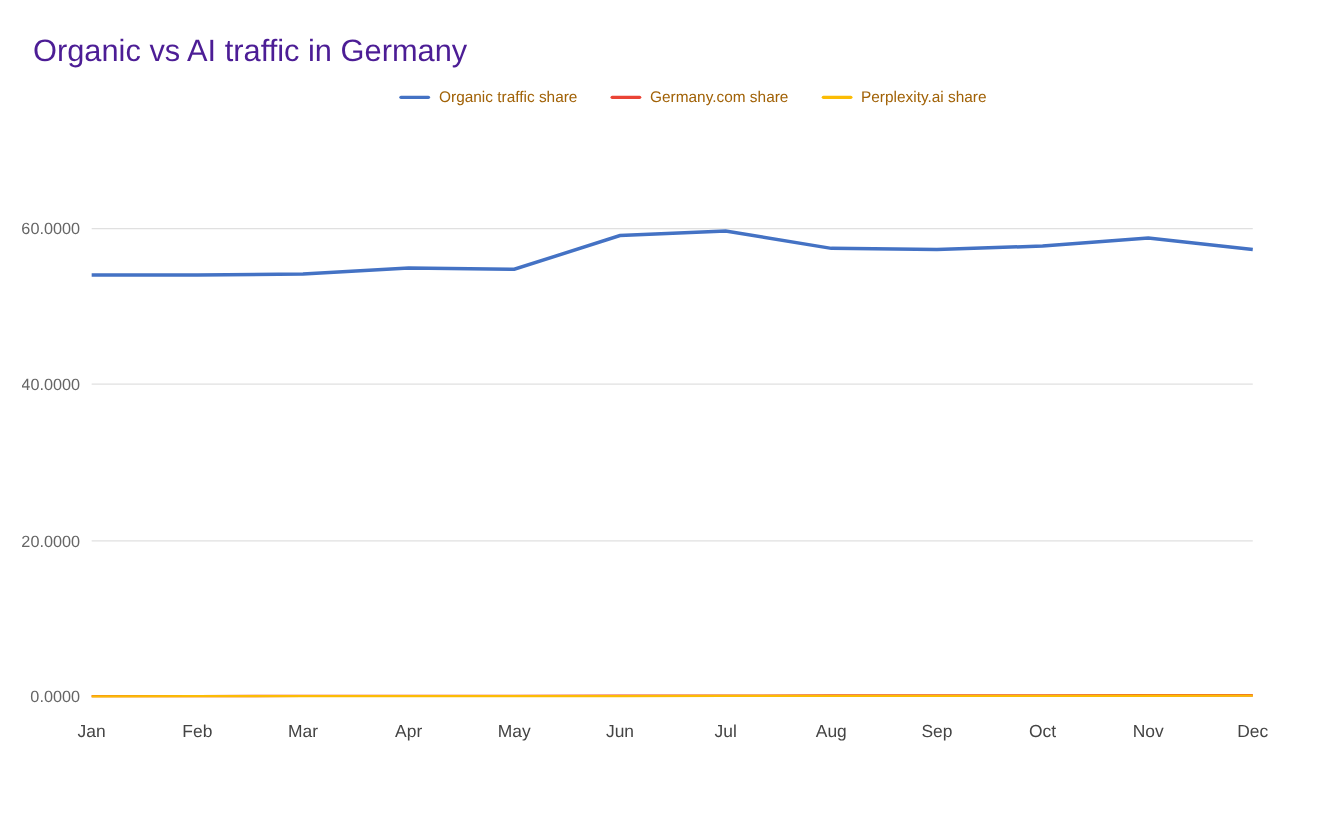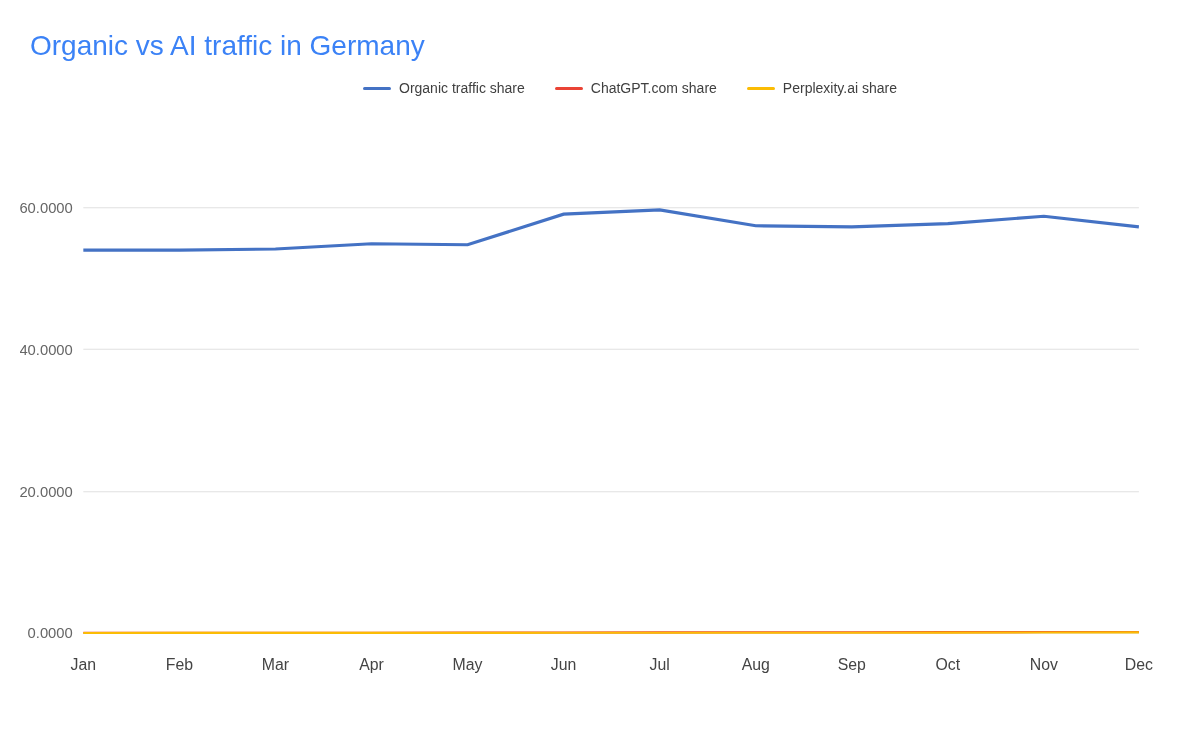--- a/index.html
+++ b/index.html
@@ -11,39 +11,39 @@
       overflow: hidden;
     }
     .chart-container {
       width: 1200px;
       height: 742px;
       position: relative;
       padding: 30px 20px 20px 20px;
     }
     .chart-title {
       font-size: 28px;
-      color: #3b82f6;
+      color: #4c1d95;
       font-weight: 400;
       margin-bottom: 18px;
       margin-left: 10px;
     }
     .legend {
       display: flex;
       align-items: center;
       gap: 30px;
       margin-bottom: 20px;
       margin-left: 60px;
       justify-content: center;
     }
     .legend-item {
       display: flex;
       align-items: center;
       gap: 8px;
       font-size: 14px;
-      color: #404040;
+      color: #a16207;
     }
     .legend-line {
       width: 28px;
       height: 3px;
       border-radius: 2px;
     }
     .chart-area {
       position: relative;
       margin-right: 20px;
       flex: 1;
@@ -59,21 +59,21 @@
 <div class="chart-container">
   <div class="chart-title">Organic vs AI traffic in Germany</div>
 
   <div class="legend">
     <div class="legend-item">
       <div class="legend-line" style="background:#4472C4;"></div>
       <span>Organic traffic share</span>
     </div>
     <div class="legend-item">
       <div class="legend-line" style="background:#EA4335;"></div>
-      <span>ChatGPT.com share</span>
+      <span>Germany.com share</span>
     </div>
     <div class="legend-item">
       <div class="legend-line" style="background:#FBBC04;"></div>
       <span>Perplexity.ai share</span>
     </div>
   </div>
 
   <div class="chart-area">
     <svg class="main-chart" viewBox="0 0 1080 560" xmlns="http://www.w3.org/2000/svg">
 

